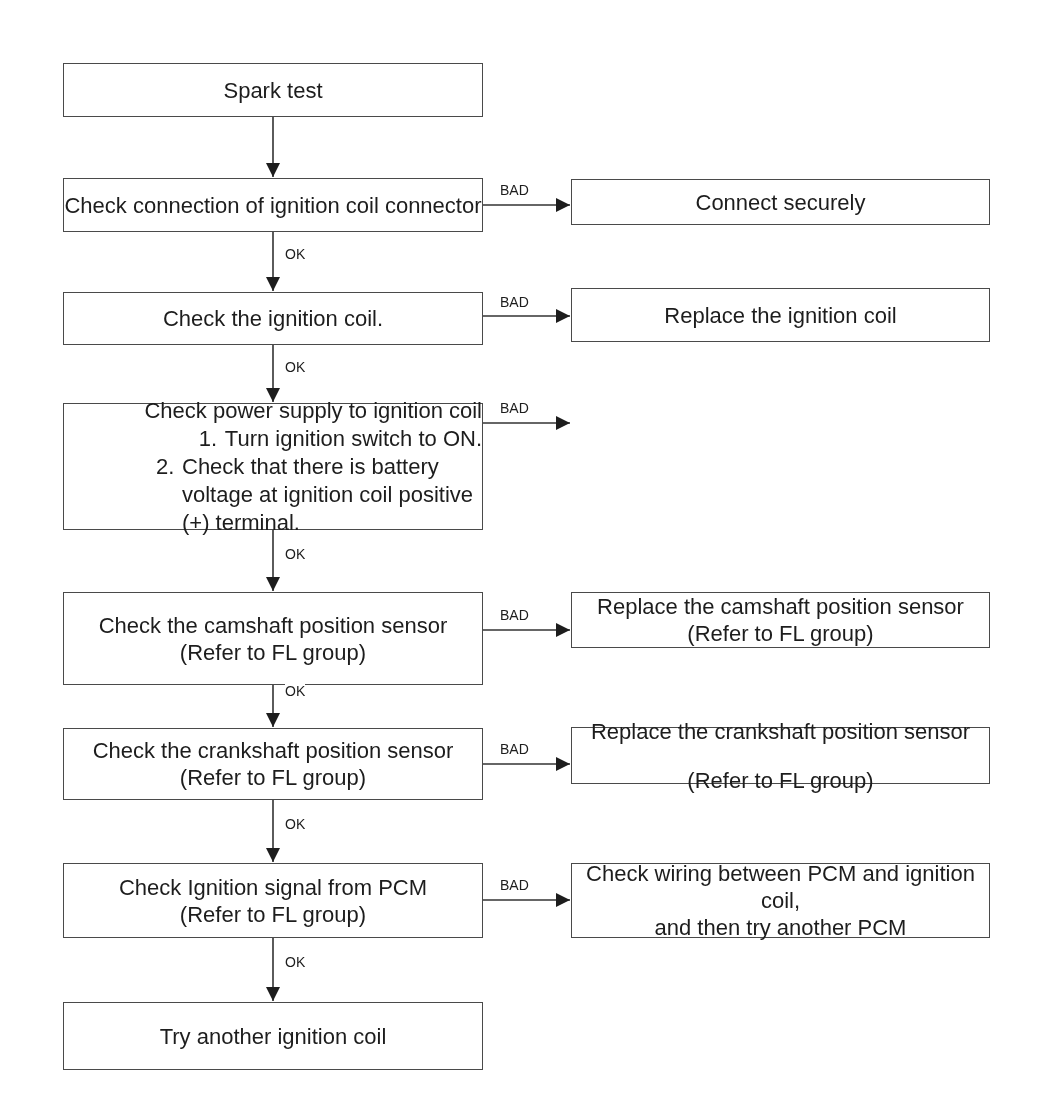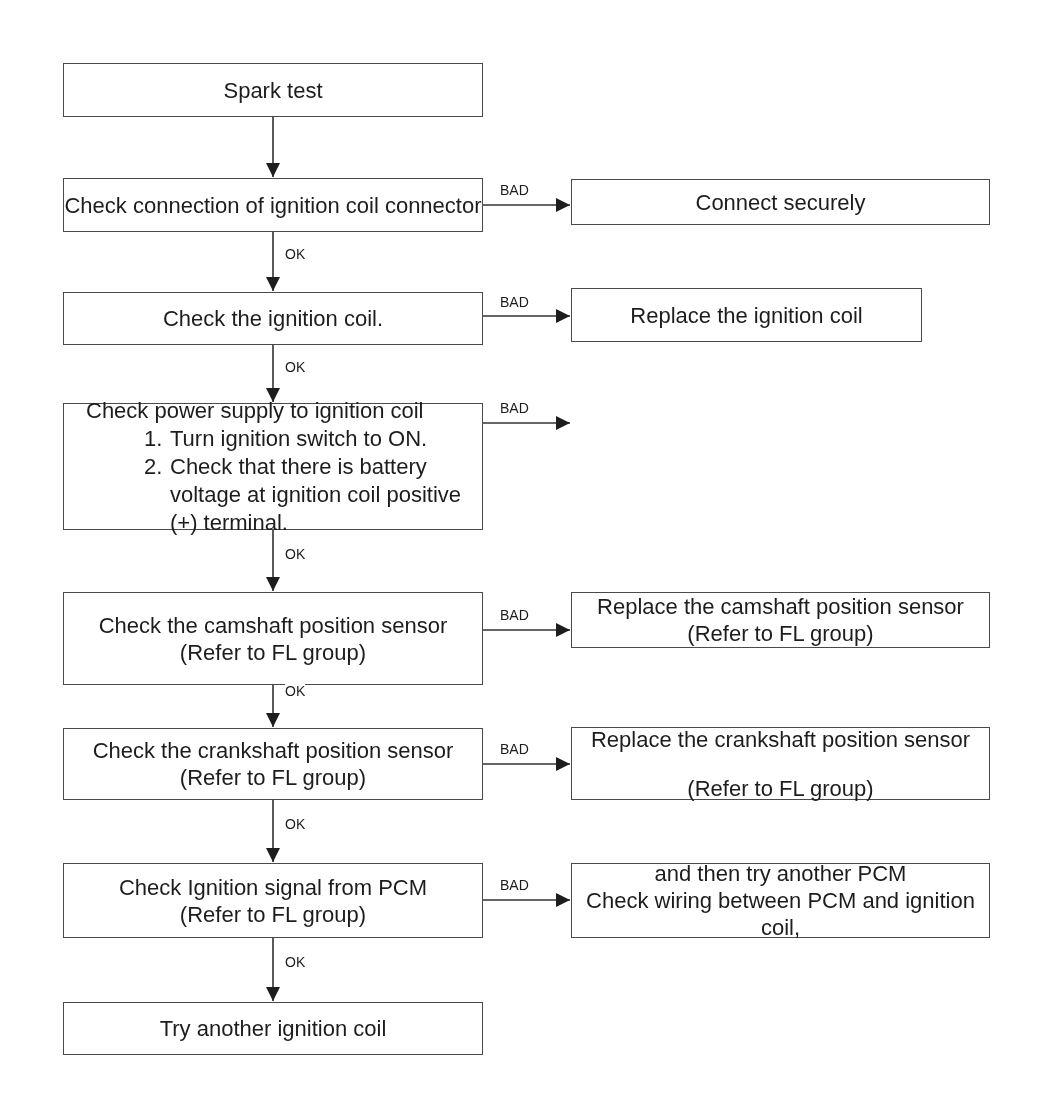--- a/index.html
+++ b/index.html
@@ -66,31 +66,31 @@
     position: absolute;
     font-size: 14px;
     line-height: 20px;
     color: #1d1d1d;
     background: #ffffff;
   }
   
   #spark-test          { left: 63px;  top: 63px;   width: 420px; height: 54px; }
   #check-connection    { left: 63px;  top: 178px;  width: 420px; height: 54px; }
   #check-coil          { left: 63px;  top: 292px;  width: 420px; height: 53px; }
-  #check-power         { left: 63px;  top: 403px;  width: 420px; height: 127px; }
+  #check-power         { left: 63px;  top: 403px;  width: 420px; height: 127px; align-items: flex-end; }
   #check-camshaft      { left: 63px;  top: 592px;  width: 420px; height: 93px; }
   #check-crankshaft    { left: 63px;  top: 728px;  width: 420px; height: 72px; }
   #check-pcm           { left: 63px;  top: 863px;  width: 420px; height: 75px; }
-  #try-another         { left: 63px;  top: 1002px; width: 420px; height: 53px; }
+  #try-another         { left: 63px;  top: 1002px; width: 420px; height: 68px; }
   
   #connect-securely    { left: 571px; top: 179px;  width: 419px; height: 46px; }
-  #replace-coil        { left: 571px; top: 288px;  width: 351px; height: 54px; }
+  #replace-coil        { left: 571px; top: 288px;  width: 419px; height: 54px; }
   #check-wiring-switch { left: 571px; top: 402px;  width: 419px; height: 81px; }
   #replace-camshaft    { left: 571px; top: 592px;  width: 419px; height: 56px; }
-  #replace-crankshaft  { left: 571px; top: 727px;  width: 419px; height: 73px; gap: 22px; }
+  #replace-crankshaft  { left: 571px; top: 727px;  width: 419px; height: 57px; gap: 22px; }
   #check-wiring-pcm    { left: 571px; top: 863px;  width: 419px; height: 75px; }
   
   #ok-1 { left: 285px; top: 244px; }
   #ok-2 { left: 285px; top: 357px; }
   #ok-3 { left: 285px; top: 544px; }
   #ok-4 { left: 285px; top: 681px; }
   #ok-5 { left: 285px; top: 814px; }
   #ok-6 { left: 285px; top: 952px; }
   
   #bad-1 { left: 500px; top: 180px; }
@@ -184,22 +184,22 @@
     <span class="line">Replace the camshaft position sensor</span>
     <span class="line">(Refer to FL group)</span>
   </div>
 
   <div class="box" id="replace-crankshaft">
     <span class="line">Replace the crankshaft position sensor</span>
     <span class="line">(Refer to FL group)</span>
   </div>
 
   <div class="box" id="check-wiring-pcm">
+    <span class="line">Check wiring between PCM and ignition coil,</span>
     <span class="line">and then try another PCM</span>
-    <span class="line">Check wiring between PCM and ignition coil,</span>
   </div>
 
   <span class="edge-label" id="ok-1">OK</span>
   <span class="edge-label" id="ok-2">OK</span>
   <span class="edge-label" id="ok-3">OK</span>
   <span class="edge-label" id="ok-4">OK</span>
   <span class="edge-label" id="ok-5">OK</span>
   <span class="edge-label" id="ok-6">OK</span>
 
   <span class="edge-label" id="bad-1">BAD</span>

